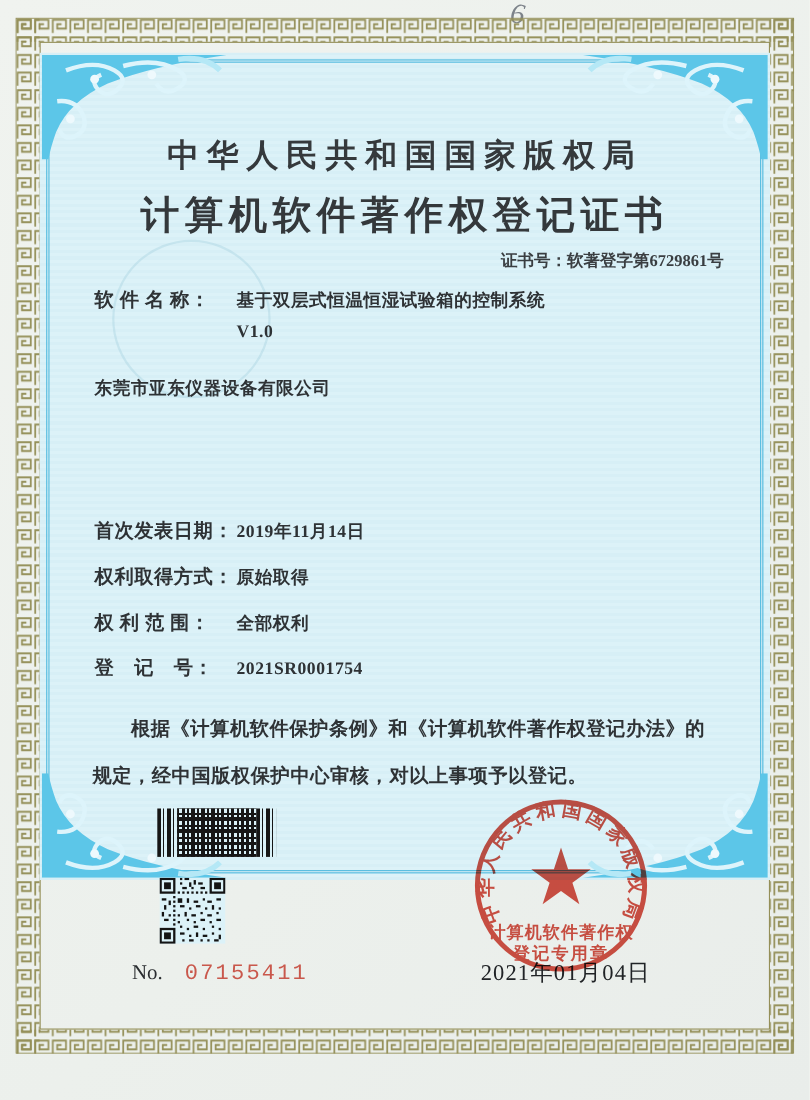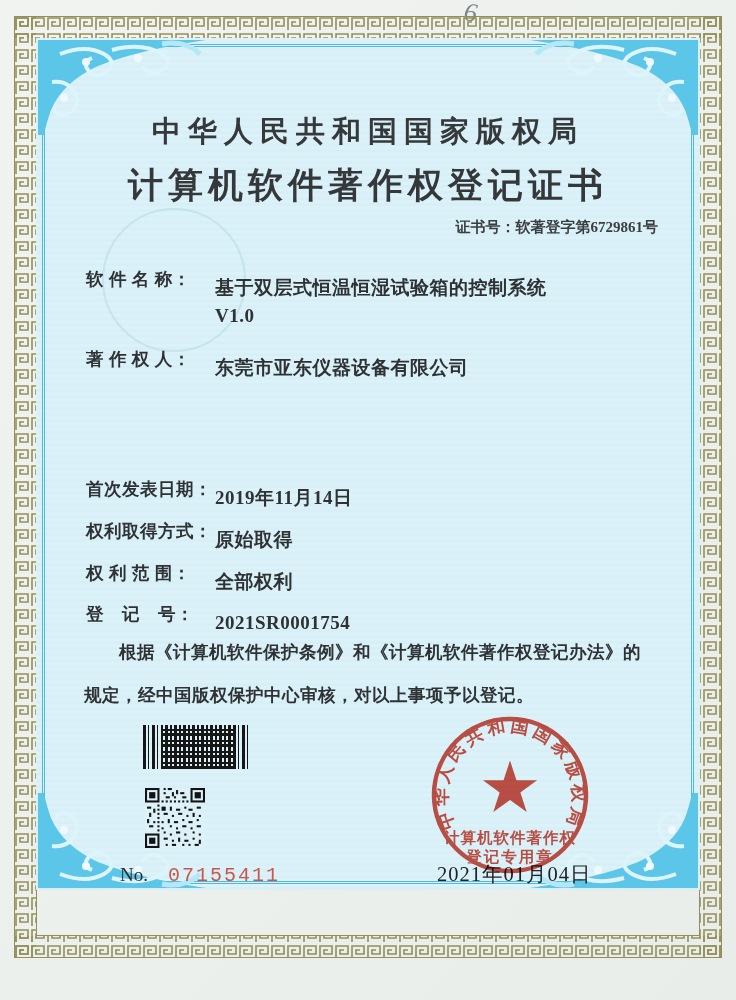--- a/index.html
+++ b/index.html
@@ -2,41 +2,41 @@
 <html><head>
 <meta charset="utf-8">
 <style>
   html,body{margin:0;padding:0;}
   body{width:736px;height:1000px;overflow:hidden;background:#eef1ec;
        font-family:"Liberation Serif",serif;}
   .paper{position:relative;width:736px;height:1000px;background:linear-gradient(135deg,#f0f3ef 0%,#ecf0ec 60%,#e9edea 100%);}
   .hand-mark{position:absolute;left:464px;top:-2px;font-size:26px;color:#7d838a;
        font-style:italic;transform:rotate(8deg);font-weight:400;}
   svg.frame{position:absolute;left:14px;top:16px;}
-  .inner{position:absolute;left:36px;top:38px;width:664px;height:852px;
+  .inner{position:absolute;left:36px;top:48px;width:664px;height:752px;
        background:repeating-linear-gradient(0deg,#d7eff6 0 3px,#dcf2f8 3px 6px);}
   .blueline{position:absolute;left:6px;top:6px;right:6px;bottom:6px;
        border:3px double #4fb9de;pointer-events:none;}
   .corner{position:absolute;width:170px;height:95px;}
   .corner.tl{left:2px;top:2px;}
   .corner.tr{right:2px;top:2px;transform:scaleX(-1);}
   .corner.bl{left:2px;bottom:2px;transform:scaleY(-1);}
   .corner.br{right:2px;bottom:2px;transform:scale(-1,-1);}
   .watermark{position:absolute;left:66px;top:170px;width:140px;height:140px;border-radius:50%;
        border:2px solid rgba(150,200,215,.30);}
   .authority{position:absolute;top:74px;left:0;width:100%;text-align:center;
        font-size:29px;font-weight:bold;color:#35393c;letter-spacing:7px;}
   .main-title{position:absolute;top:124px;left:0;width:100%;text-align:center;
        font-size:35px;font-weight:bold;color:#34383b;letter-spacing:5px;}
   .certno{position:absolute;top:180px;right:42px;font-size:15px;font-weight:bold;color:#3a3e41;}
   .certno .cl{}
   .row{position:absolute;left:50px;display:flex;align-items:flex-start;}
   .lab{display:inline-block;width:129px;font-size:17.5px;font-weight:bold;color:#2e3235;
-       letter-spacing:.5px;white-space:pre;margin-top:17px;}
-  .val{font-size:19px;font-weight:bold;color:#2e3235;letter-spacing:.5px;line-height:28px;margin-top:24px;}
+       letter-spacing:.5px;white-space:pre;}
+  .val{font-size:16px;font-weight:bold;color:#2e3235;letter-spacing:.5px;line-height:28px;}
   .val .v2{display:block;}
   .statement{position:absolute;top:593px;left:48px;right:50px;
        font-size:17.5px;font-weight:bold;color:#2e3235;line-height:43px;letter-spacing:.5px;}
   .statement .s1{text-indent:2em;}
   .barcode{position:absolute;left:107px;top:687px;width:108px;height:44px;display:flex;}
   .bc-side{width:18px;background:repeating-linear-gradient(90deg,#161616 0 3px,transparent 3px 5px,#161616 5px 6px,transparent 6px 9px);}
   .bc-mid{flex:1;background:
        repeating-linear-gradient(0deg,#161616 0 3px,transparent 3px 5px,#161616 5px 7px,transparent 7px 11px),
        repeating-linear-gradient(90deg,#161616 0 2px,transparent 2px 4px,#161616 4px 7px,transparent 7px 9px);}
   svg.qr{position:absolute;left:109px;top:750px;}
@@ -103,21 +103,20 @@
     <div class="main-title">计算机软件著作权登记证书</div>
     <div class="certno">
       <span class="cl">证书号：</span><span>软著登字第6729861号</span>
     </div>
 
     <div class="row" style="top:212px">
       <span class="lab">软 件 名 称：</span>
       <span class="val"><span>基于双层式恒温恒湿试验箱的控制系统</span><span class="v2">V1.0</span></span>
     </div>
     <div class="row" style="top:292px">
-      <span class="lab">著 作 权 人：</span>
       <span class="val">东莞市亚东仪器设备有限公司</span>
     </div>
     <div class="row" style="top:422px">
       <span class="lab">首次发表日期：</span>
       <span class="val">2019年11月14日</span>
     </div>
     <div class="row" style="top:464px">
       <span class="lab">权利取得方式：</span>
       <span class="val">原始取得</span>
     </div>

